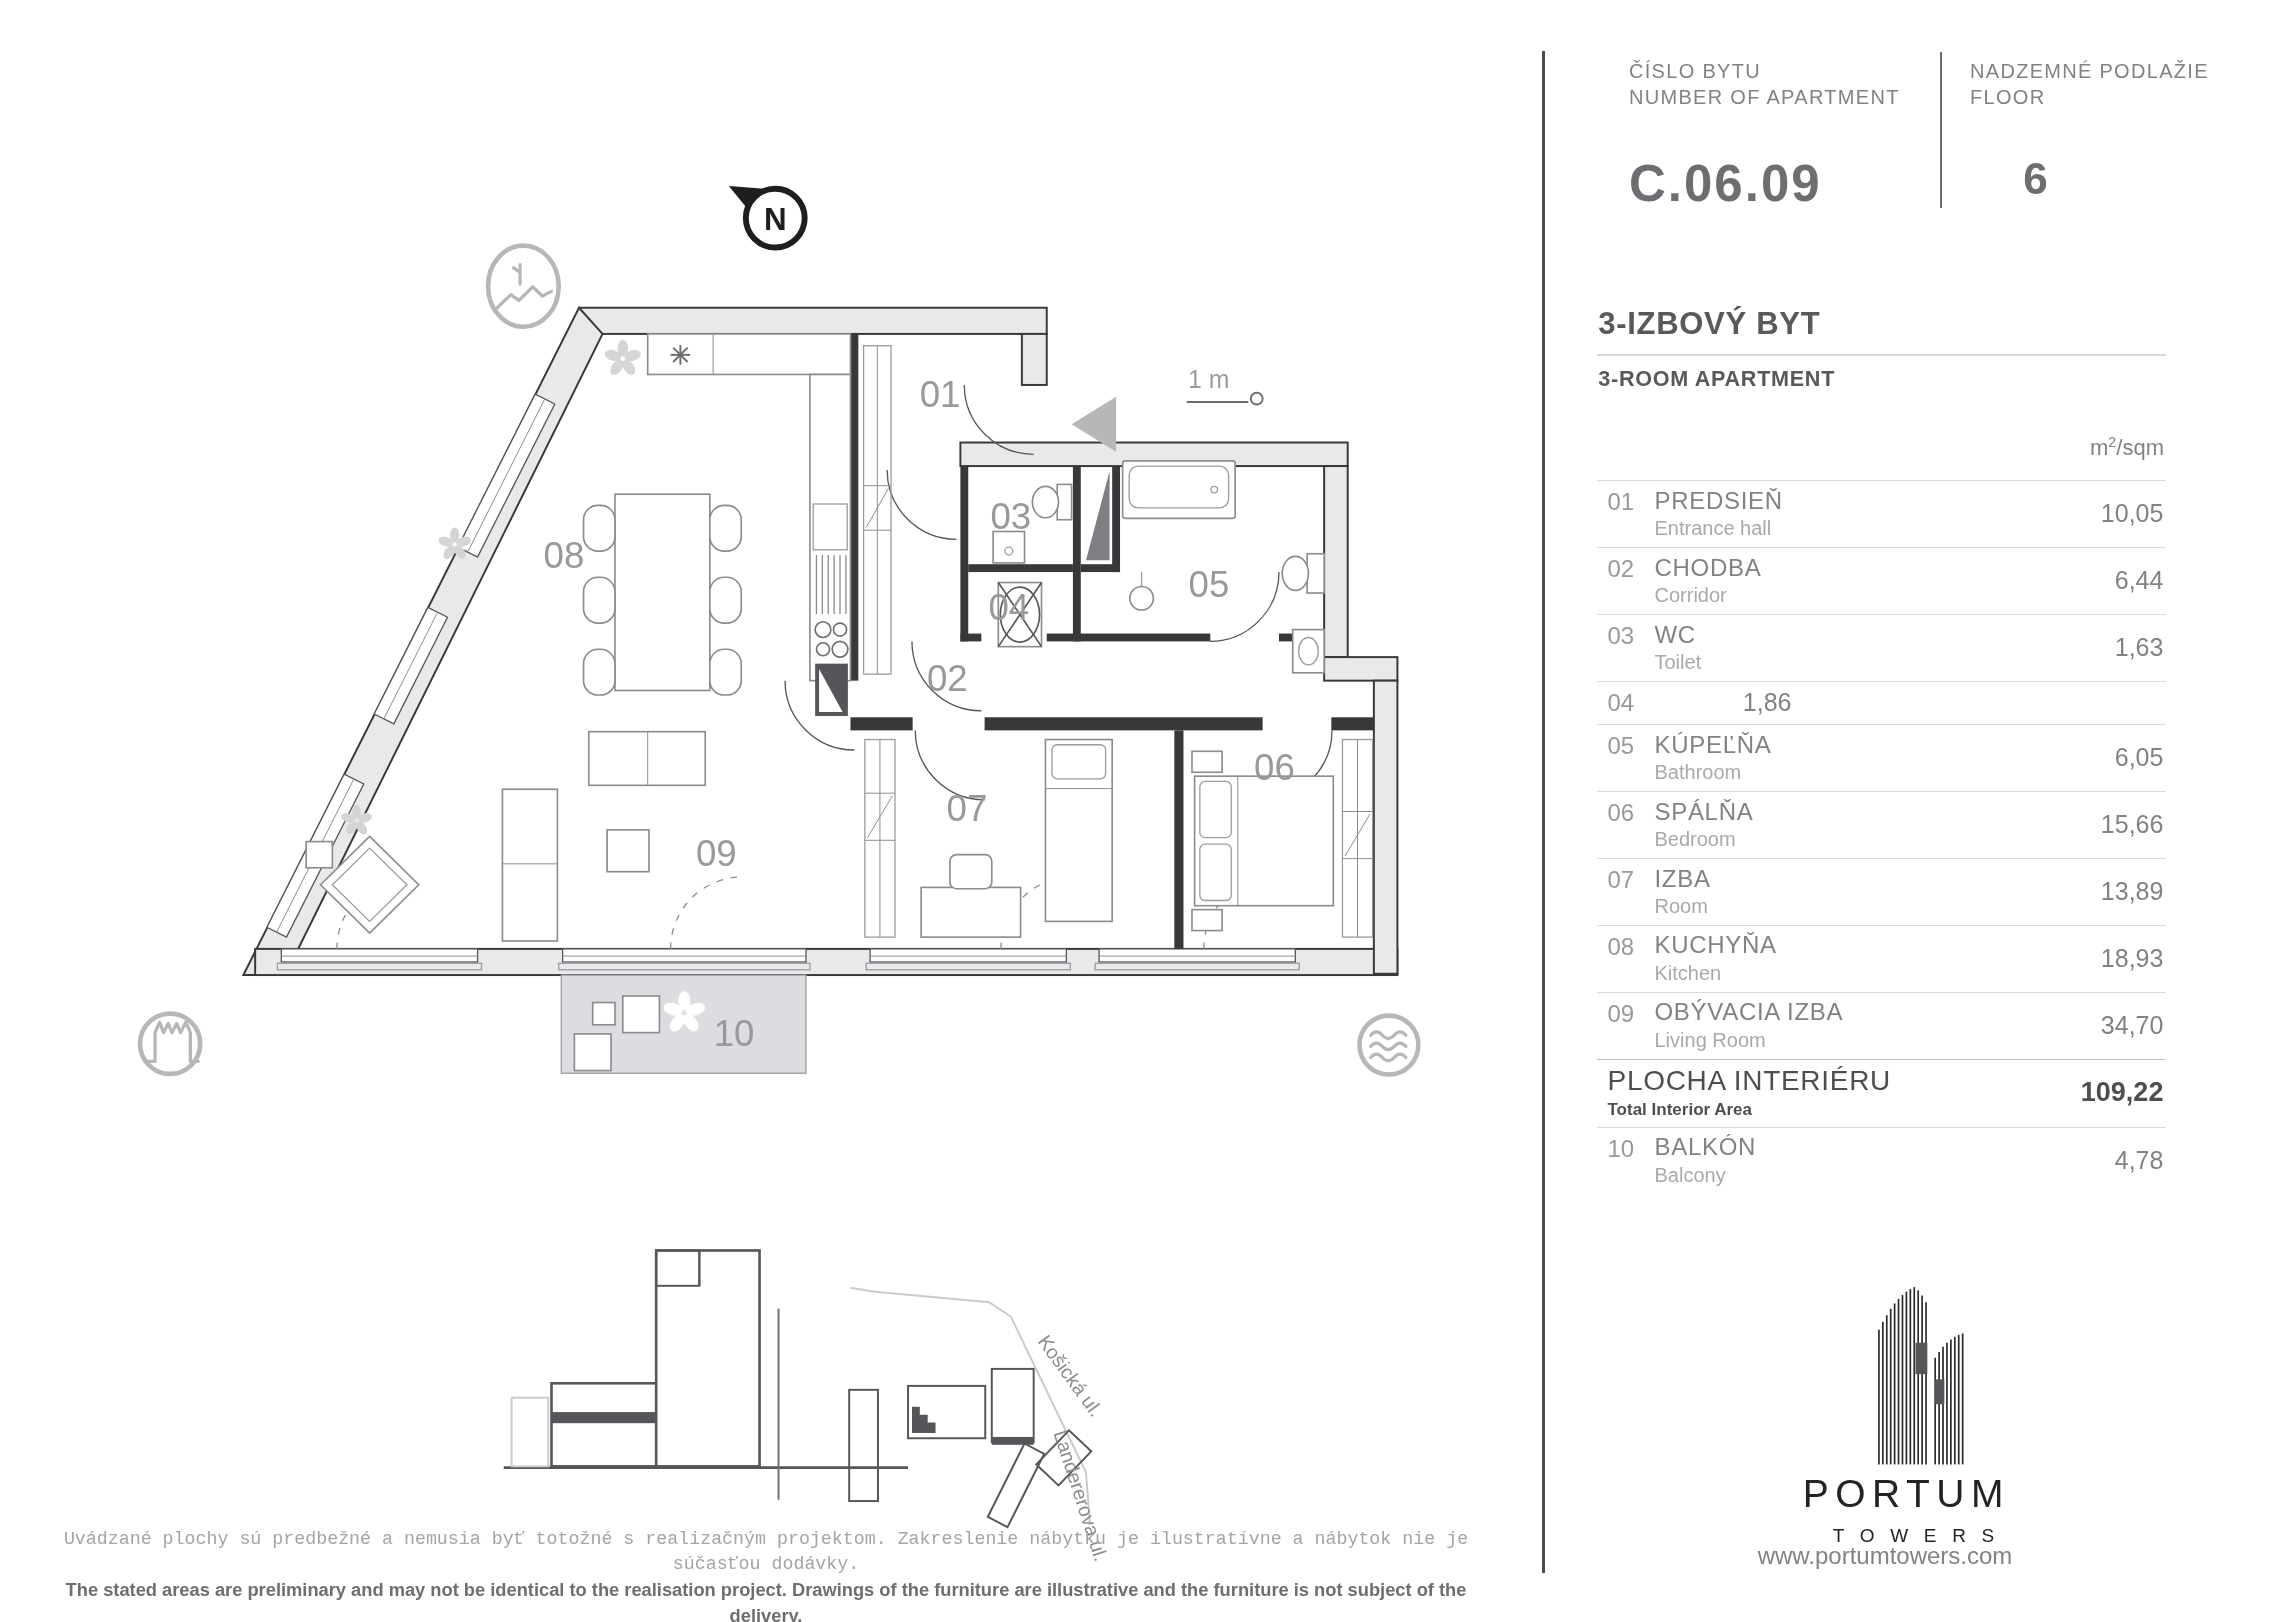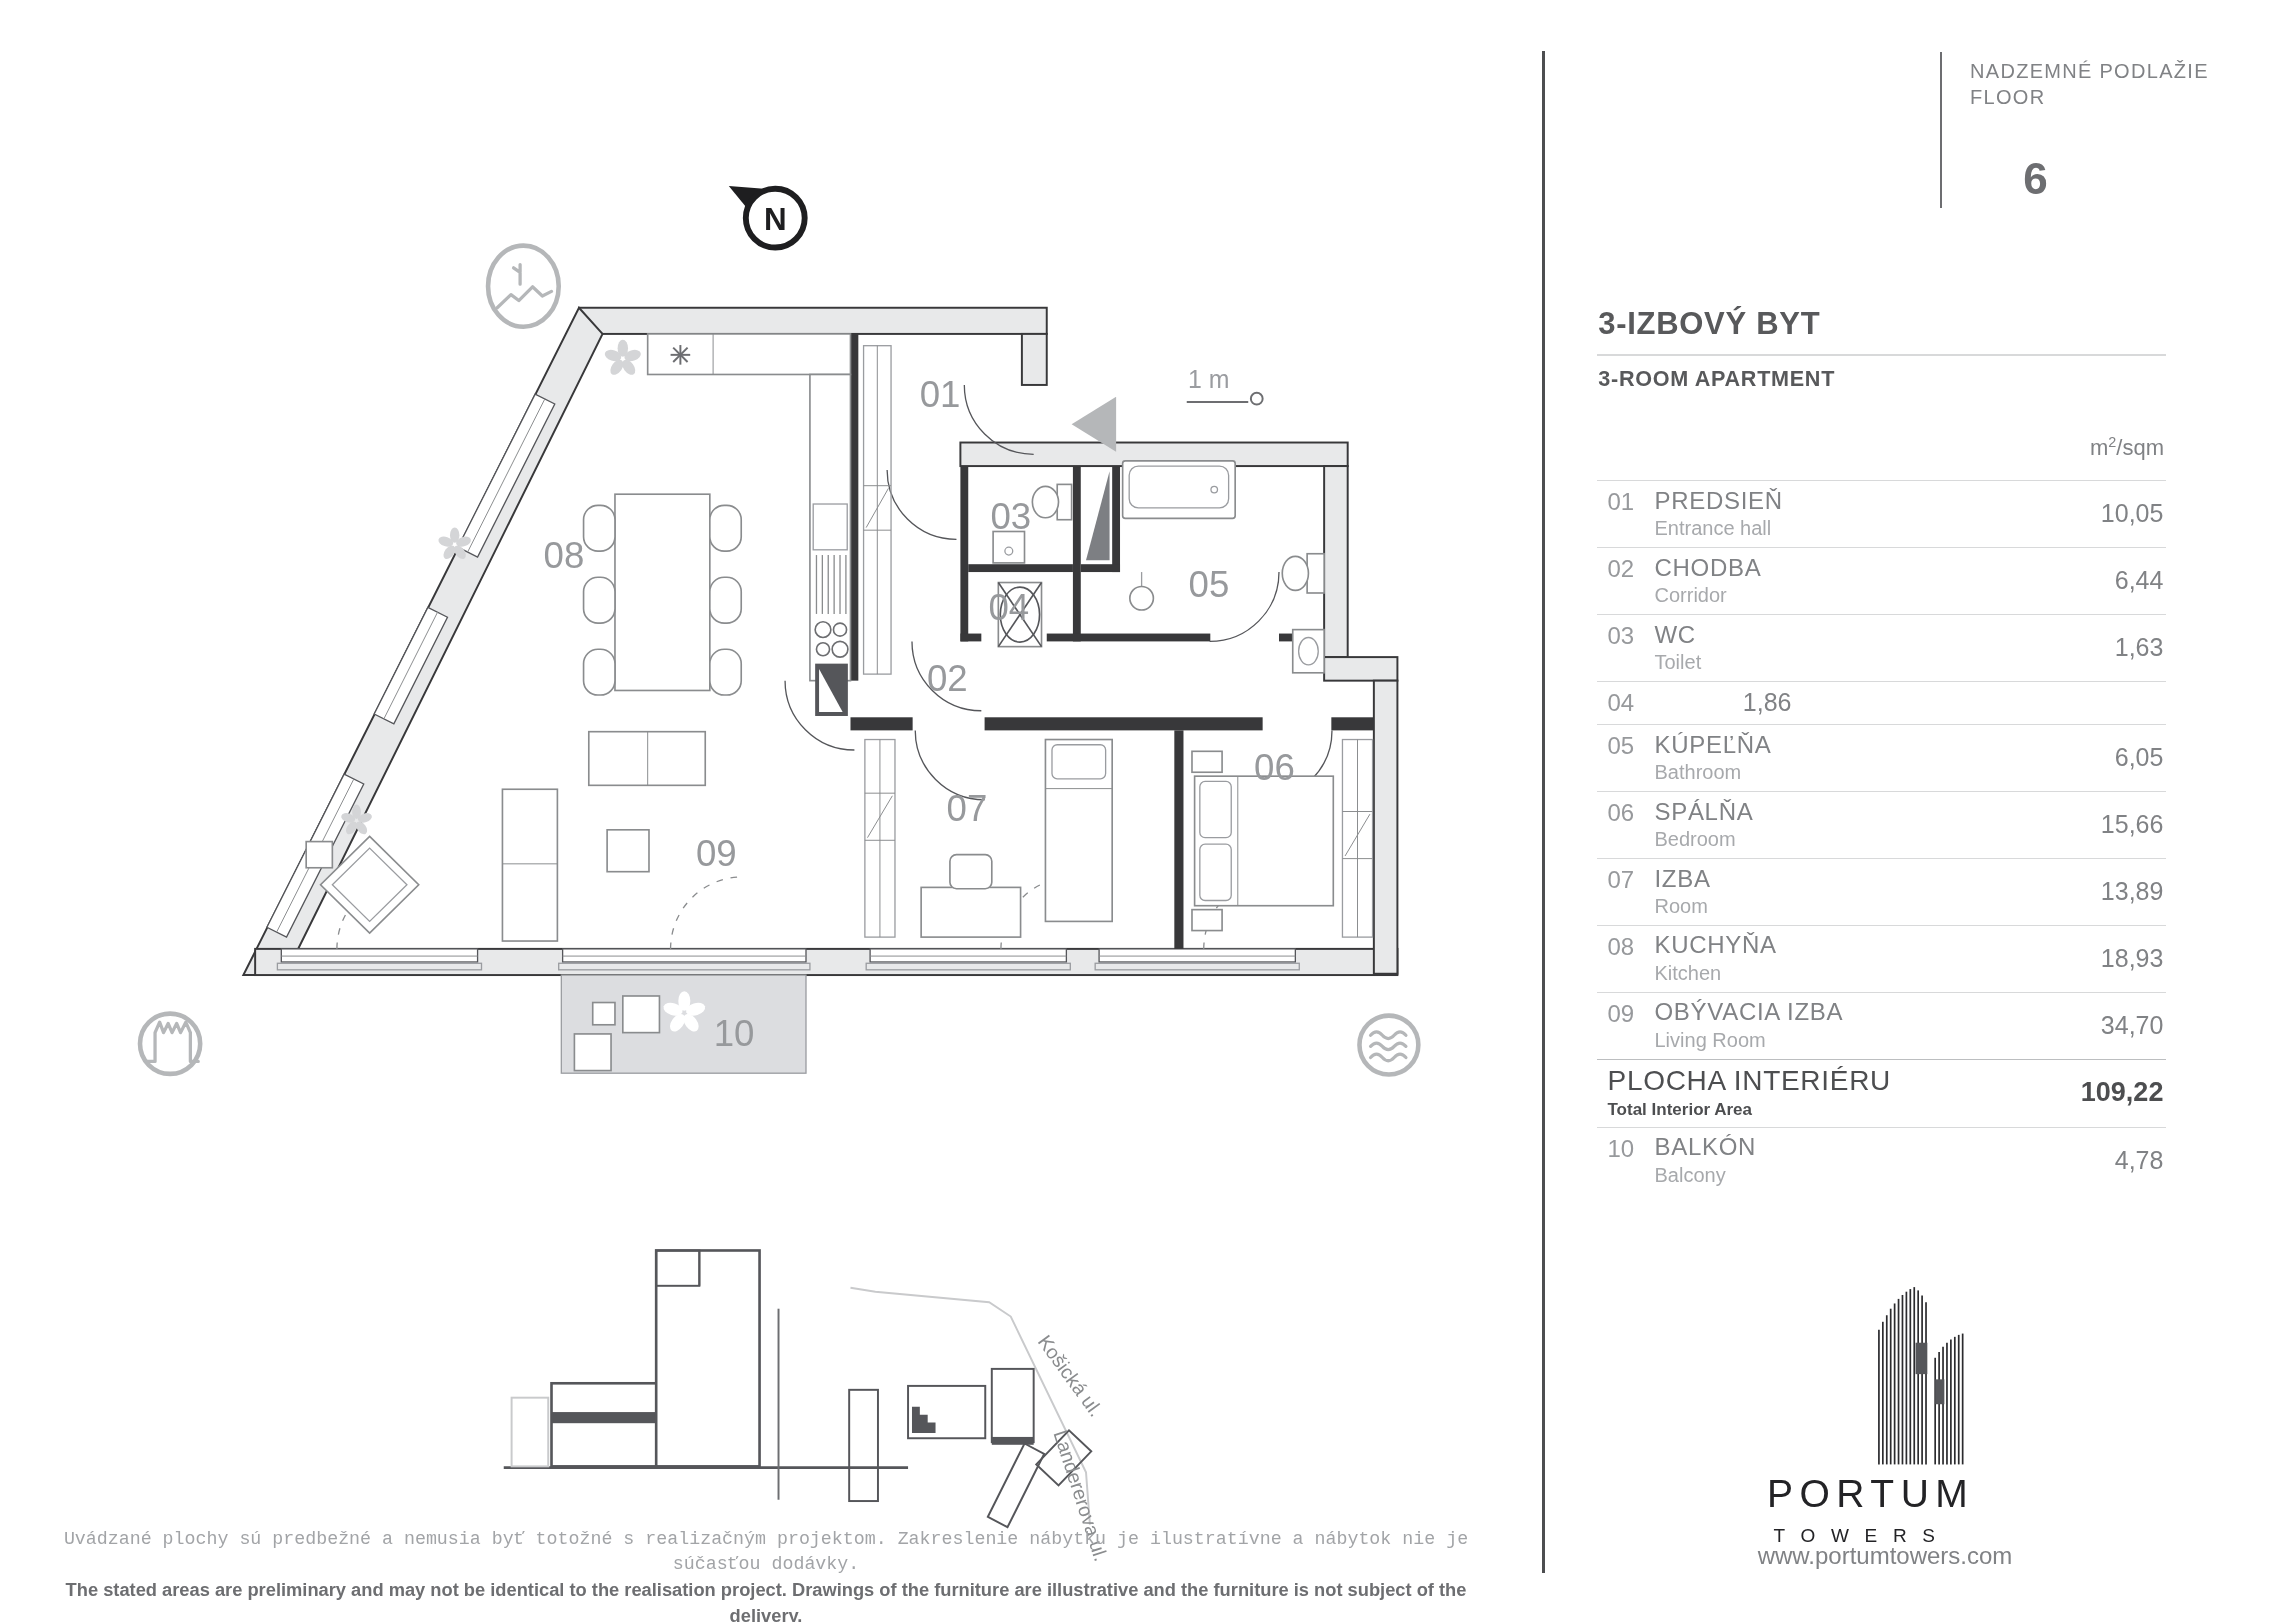--- a/index.html
+++ b/index.html
@@ -30,21 +30,21 @@
   .t-num{width:47px;padding-left:10.5px;font-size:24px;color:#97999c;padding-top:1.3px;}
   .t-names{flex:1;}
   .t-name{font-size:24px;color:#808285;letter-spacing:0.7px;}
   .t-sub{font-size:20px;color:#a7a9ac;margin-top:2.6px;}
   .t-val{width:137px;text-align:right;align-self:center;font-size:25px;color:#808285;padding-right:2.6px;}
   .t-total .t-name{font-size:28px;font-weight:normal;color:#4d4e50;letter-spacing:0.7px;}
   .t-total .t-sub{font-size:17px;font-weight:bold;color:#4d4e50;}
   .t-total .t-val{font-size:27px;font-weight:bold;color:#4d4e50;}
   .t-total{border-top:1.3px solid #bcbec0;}
 
-  .logo-text{position:absolute;left:1767px;top:1472px;width:314px;text-align:left;}
+  .logo-text{position:absolute;left:1696px;top:1472px;width:314px;text-align:right;}
   .logo-portum{font-size:39px;letter-spacing:6.5px;color:#232326;}
   .logo-towers{margin-top:9.2px;font-size:19px;letter-spacing:15.7px;color:#232326;padding-left:6.5px;}
   .website{position:absolute;left:1597px;top:1542px;width:576px;text-align:center;font-size:24px;color:#808285;}
 
   .disclaimer{position:absolute;left:33px;top:1527px;width:1466px;text-align:center;}
   .disc-sk{font-size:18.3px;color:#a2a4a7;line-height:25px;font-family:Liberation Mono, monospace;}
   .disc-en{font-size:18.3px;font-weight:bold;color:#6d6e71;line-height:26px;}
 
   
   .wall{fill:#e8e9ea;stroke:#38383a;stroke-width:3;}
@@ -374,20 +374,25 @@
     <line class="logo-line" x1="2988" y1="2043" x2="2988" y2="2238"></line>
     <line class="logo-line" x1="2994" y1="2040" x2="2994" y2="2238"></line>
     <line class="logo-line" x1="3000" y1="2038" x2="3000" y2="2238"></line>
     <rect x="2958" y="2108" width="14" height="38" fill="#55565a"></rect>
   </g>
 </svg>
 
 <div class="vline"></div>
 <div class="hdr-divider"></div>
 
+<div class="hdr-col hdr-col1">
+  <div class="hdr-label">ČÍSLO BYTU</div>
+  <div class="hdr-label">NUMBER OF APARTMENT</div>
+  <div class="hdr-value">C.06.09</div>
+</div>
 
 <div class="hdr-col hdr-col2">
   <div class="hdr-label">NADZEMNÉ PODLAŽIE</div>
   <div class="hdr-label">FLOOR</div>
   <div class="hdr-value2">6</div>
 </div>
 
 <div class="sec">
   <div class="sec-title">3-IZBOVÝ BYT</div>
   <div class="sec-rule"></div>

